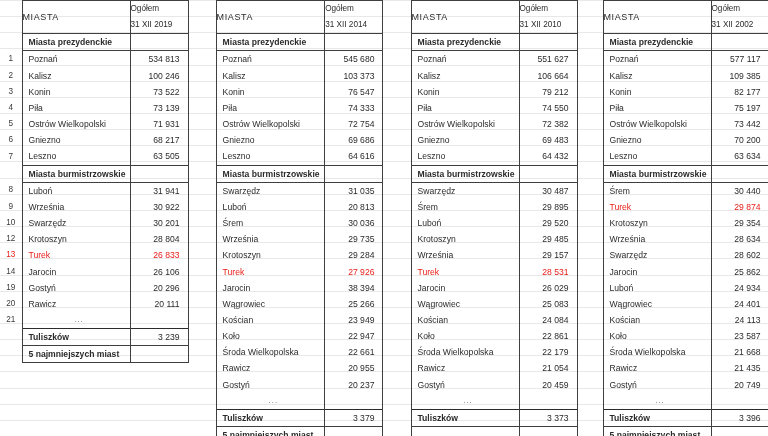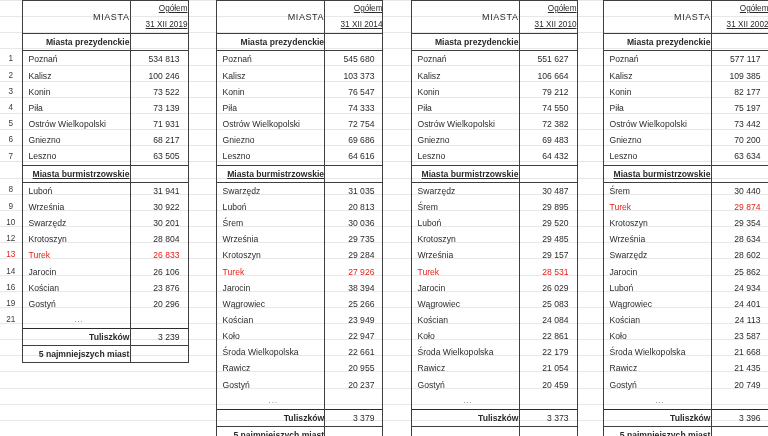--- a/index.html
+++ b/index.html
@@ -72,51 +72,48 @@
   .cell-val{
     text-align:right;
     padding-right:8px !important;
     border-right:1.6px solid #3f3f3f;
   }
   .cell-pad{border:0;background:transparent;}
 
   
   .hdr-row td{height:48.5px;line-height:normal;}
   .hdr-name{
-    text-align:right;
+    text-align:left;
     font-weight:bold;
     font-size:9px;
     letter-spacing:.6px;
     border:1.6px solid #3f3f3f;
     border-bottom:1.6px solid #3f3f3f;
   }
   .hdr-val{
-    text-align:right;
+    text-align:left;
     font-weight:bold;
     font-size:8.2px;
     border:1.6px solid #3f3f3f;
     border-left:1.6px solid #3f3f3f;
     line-height:11px;
-    text-decoration:underline;
   }
   .hdr-val span{display:block;}
 
   
   .sect td.cell-name{
     font-weight:bold;
     font-size:8.6px;
     border-bottom:1.4px solid #3f3f3f;
-    text-align:right;
   }
   .sect td.cell-val{
     border-bottom:1.4px solid #3f3f3f;
   }
   .sect-top td.cell-name, .sect-top td.cell-val{
     border-top:1.4px solid #3f3f3f;
-    text-decoration:underline;
   }
 
   .row-red td{color:#e8201a;}
   .row-red td.cell-num{color:#e8201a;}
 
   .dots{
     text-align:center;
     color:#555;
     letter-spacing:1px;
     font-size:8px;
@@ -232,29 +229,29 @@
               <td class="cell-val">26 833</td>
               <td class="cell-pad"></td>
             </tr>
             <tr>
               <td class="cell-num">14</td>
               <td class="cell-name">Jarocin</td>
               <td class="cell-val">26 106</td>
               <td class="cell-pad"></td>
             </tr>
             <tr>
-              <td class="cell-num">16</td>
-              <td class="cell-name">Kościan</td>
-              <td class="cell-val">23 876</td>
-              <td class="cell-pad"></td>
-            </tr>
-            <tr>
               <td class="cell-num">19</td>
               <td class="cell-name">Gostyń</td>
               <td class="cell-val">20 296</td>
+              <td class="cell-pad"></td>
+            </tr>
+            <tr>
+              <td class="cell-num">20</td>
+              <td class="cell-name">Rawicz</td>
+              <td class="cell-val">20 111</td>
               <td class="cell-pad"></td>
             </tr>
             <tr>
               <td class="cell-num">21</td>
               <td class="cell-name dots">...</td>
               <td class="cell-val"></td>
               <td class="cell-pad"></td>
             </tr>
             <tr class="sect topline">
               <td class="cell-num"></td>

